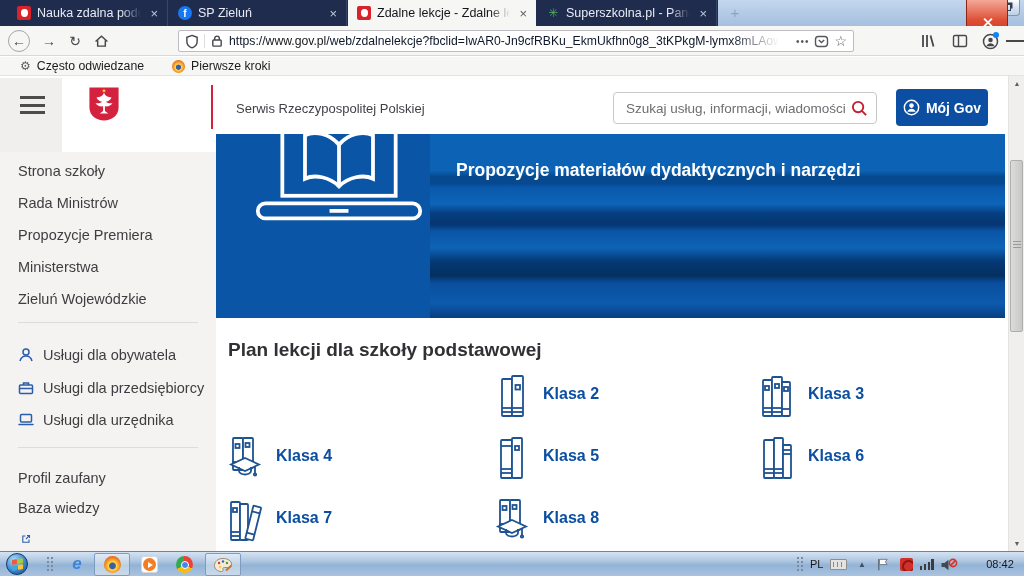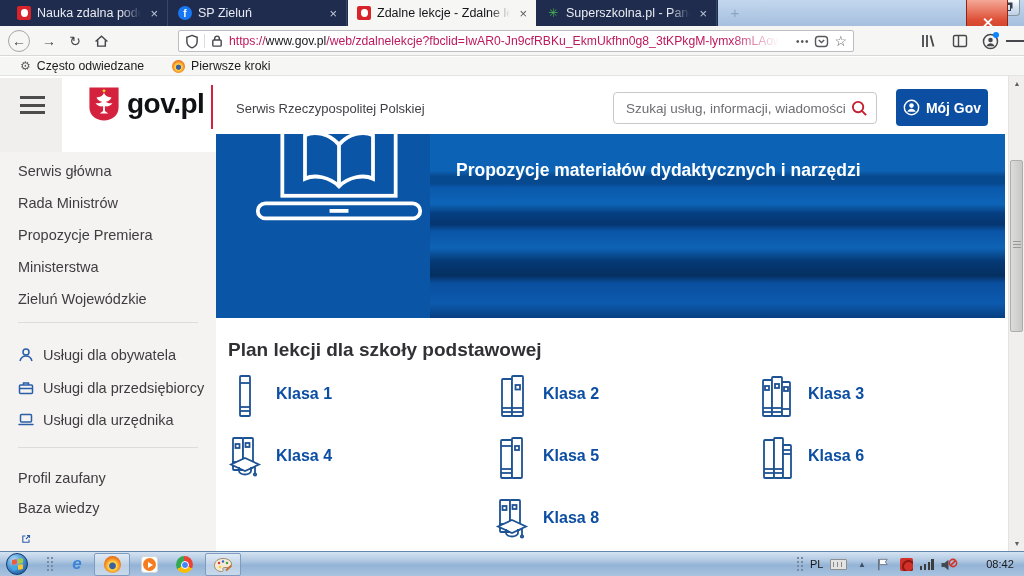--- a/index.html
+++ b/index.html
@@ -44,21 +44,21 @@
   .navbar{position:absolute;left:0;top:26px;width:1024px;height:30px;background:#f6f6f4;
     border-bottom:1px solid #d8d8d6;}
   .navbtn{position:absolute;top:4px;width:22px;height:22px;display:flex;align-items:center;
     justify-content:center;font-size:14px;color:#45454b;}
   .navbtn.back{left:8px;border:1px solid #a6a6ab;border-radius:50%;}
   .nb-fwd{left:38px}.nb-rel{left:64px}.nb-home{left:90px}
   .urlbar{position:absolute;left:178px;top:4px;width:676px;height:22px;background:#fff;
     border:1px solid #bcbcc1;border-radius:2px;display:flex;align-items:center;padding:0 6px;gap:5px;}
   .usep{width:1px;height:14px;background:#ddd;}
   .urltext{flex:1;position:relative;overflow:hidden;white-space:nowrap;font-size:12.2px;}
-  .u-dim{color:#be185d}.u-dom{color:#17171b}
+  .u-dim{color:#0f172a}.u-dom{color:#17171b}
   .ufade{position:absolute;right:0;top:0;width:60px;height:100%;background:linear-gradient(90deg,rgba(255,255,255,0),#fff 80%);}
   .ub-ic{color:#57575c;font-size:12px;display:flex;align-items:center;}
   .dots{letter-spacing:1px;font-size:10px;}
   .star{font-size:14px;}
   .navic{position:absolute;top:5px;width:20px;height:20px;display:flex;align-items:center;justify-content:center;}
   .ni-lib{left:918px}.ni-pane{left:950px}.ni-acct{left:980px}.ni-ham{left:1006px}
   .acct-dot{position:absolute;right:1px;top:1px;width:6px;height:6px;border-radius:50%;background:#0a84ff;}
   .hambars i{display:block;width:14px;height:1.6px;background:#47474c;margin:2.4px 0;}
 
   
@@ -356,42 +356,41 @@
         <i></i>
       </div>
 
     <span class="eagle">
       <svg class="ic" width="32" height="38" viewBox="0 0 34 38">
         <path d="M1.5,1.5 h31 v21 c0,9 -7.5,14 -15.5,14 c-8,0 -15.5,-5 -15.5,-14 Z" fill="#d4213d"></path>
         <circle cx="17" cy="5" r="1.6" fill="#f0c334"></circle>
         <path d="M17,7 c-1,3 -4,5 -8,5 c1,2.5 3,4 6,4.5 c-2,1.5 -4.5,2 -7,1.5 c1.5,2.5 4.5,4 8,3.5 v5 l-3.5,2.5 h9 L18,26.5 v-5 c3.5,.5 6.5,-1 8,-3.5 c-2.5,.5 -5,0 -7,-1.5 c3,-.5 5,-2 6,-4.5 c-4,0 -7,-2 -8,-5 Z" fill="#fff"></path>
       </svg>
     </span>
-    <div class="brand">gov.pl</div>
     <div class="reddiv"></div>
     <div class="tagline">Serwis Rzeczypospolitej Polskiej</div>
 
     <div class="searchbox">
       <input placeholder="Szukaj usług, informacji, wiadomości" style="">
       <svg class="ic" width="17" height="17" viewBox="0 0 18 18" fill="none" stroke="#c41e2f" stroke-width="2">
           <circle cx="7.5" cy="7.5" r="5.5"></circle>
           <line x1="11.8" y1="11.8" x2="16" y2="16"></line>
         </svg>
     </div>
 
     <div class="mojgov">
       <svg class="ic" width="17" height="17" viewBox="0 0 18 18">
           <circle cx="9" cy="9" r="7.6" fill="none" stroke="#fff" stroke-width="1.5"></circle>
           <circle cx="9" cy="7" r="2.4" fill="#fff"></circle>
           <path d="M4.5,13.5 c1,-2.2 2.6,-3.2 4.5,-3.2 c1.9,0 3.5,1 4.5,3.2" fill="#fff"></path>
         </svg>
       <span>Mój Gov</span>
     </div>
 
-    <a class="mitem" style="top:87px">Serwis główna</a>
+    <a class="mitem" style="top:87px">Strona szkoły</a>
     <a class="mitem" style="top:119px">Rada Ministrów</a>
     <a class="mitem" style="top:151px">Propozycje Premiera</a>
     <a class="mitem" style="top:183px">Ministerstwa</a>
     <a class="mitem" style="top:215px">Zieluń Wojewódzkie</a>
     <div class="mdiv" style="top:246px"></div>
 
     <div class="mitem2" style="top:271px">
       <svg class="ic" width="16" height="16" viewBox="0 0 16 16" fill="none" stroke="#2a5ea8" stroke-width="1.5">
           <circle cx="8" cy="5" r="3"></circle>
           <path d="M2,14 c1,-3.5 3.4,-5 6,-5 c2.6,0 5,1.5 6,5"></path>
@@ -431,26 +430,20 @@
         <path d="M90,26 C80,14 64,11 54,16 L54,62 C64,57 80,60 90,70 C100,60 116,57 126,62 L126,16 C116,11 100,14 90,26 Z"></path>
         <line x1="90" y1="26" x2="90" y2="70"></line>
         <rect x="4" y="88" width="172" height="16" rx="8"></rect>
         <rect x="80" y="94" width="20" height="4" fill="#fff" stroke="none"></rect>
       </svg>
       <div class="banner-title">Propozycje materiałów dydaktycznych i narzędzi</div>
     </div>
 
     <div class="section-title">Plan lekcji dla szkoły podstawowej</div>
 
-    <div class="cls" style="left:228px;top:298px">
-      <svg class="bico" viewBox="0 0 34 44">
-          <use href="#bk1"></use>
-        </svg>
-      <span class="clbl">Klasa 1</span>
-    </div>
     <div class="cls" style="left:495px;top:298px">
       <svg class="bico" viewBox="0 0 34 44">
           <use href="#bk2"></use>
         </svg>
       <span class="clbl">Klasa 2</span>
     </div>
     <div class="cls" style="left:760px;top:298px">
       <svg class="bico" viewBox="0 0 34 44">
           <use href="#bk3"></use>
         </svg>
@@ -466,20 +459,26 @@
       <svg class="bico" viewBox="0 0 34 44">
           <use href="#bk2b"></use>
         </svg>
       <span class="clbl">Klasa 5</span>
     </div>
     <div class="cls" style="left:760px;top:360px">
       <svg class="bico" viewBox="0 0 34 44">
           <use href="#bk3c"></use>
         </svg>
       <span class="clbl">Klasa 6</span>
+    </div>
+    <div class="cls" style="left:228px;top:422px">
+      <svg class="bico" viewBox="0 0 34 44">
+          <use href="#bktilt"></use>
+        </svg>
+      <span class="clbl">Klasa 7</span>
     </div>
     <div class="cls" style="left:495px;top:422px">
       <svg class="bico" viewBox="0 0 34 44">
           <use href="#bkcap"></use>
         </svg>
       <span class="clbl">Klasa 8</span>
     </div>
 
     <div class="sb">
       <div class="sb-btn up">▲</div>

